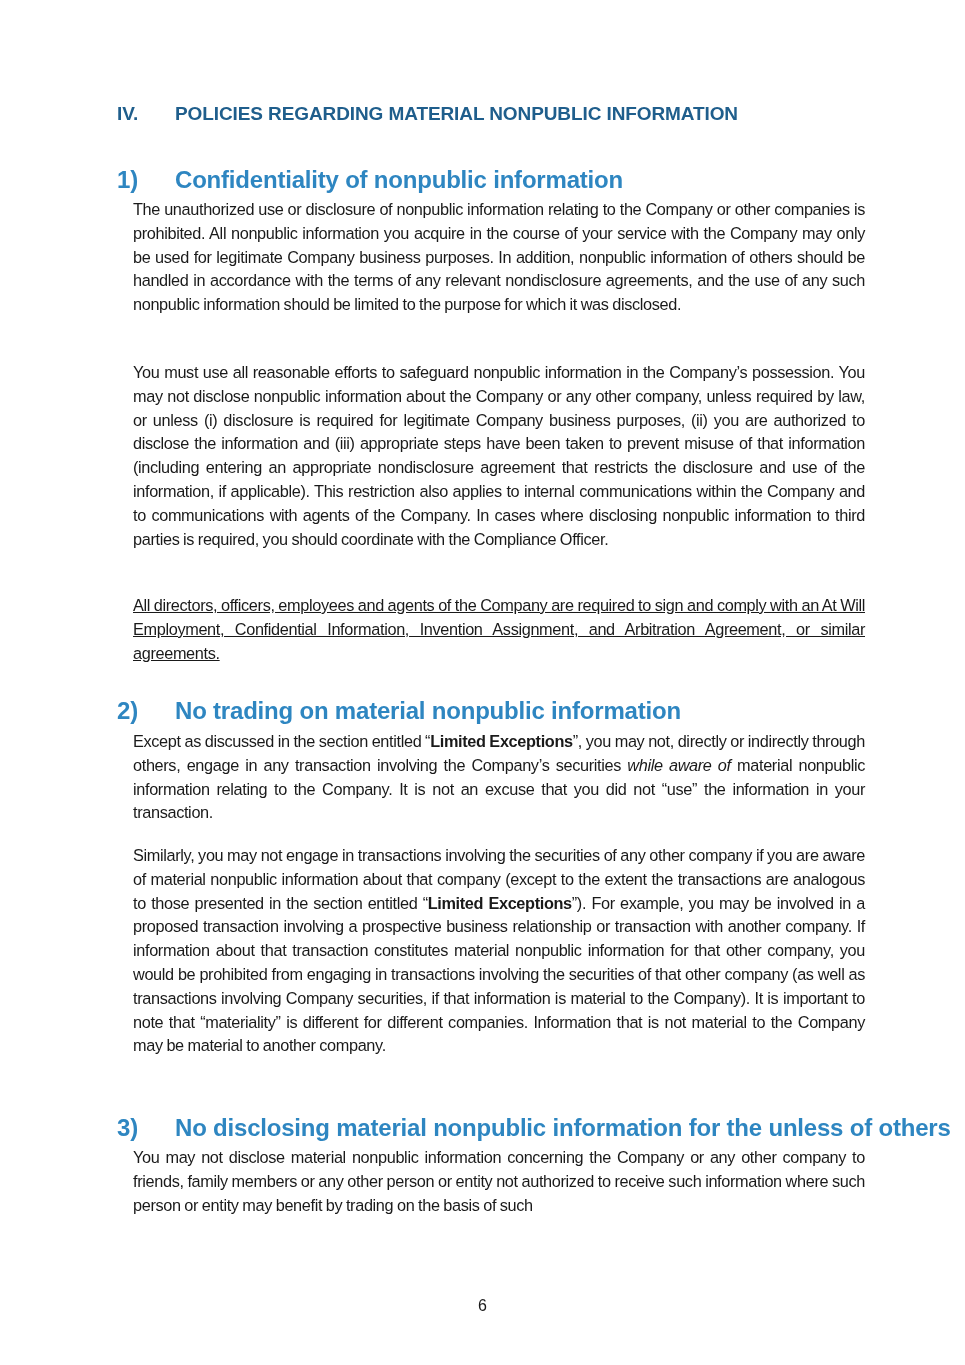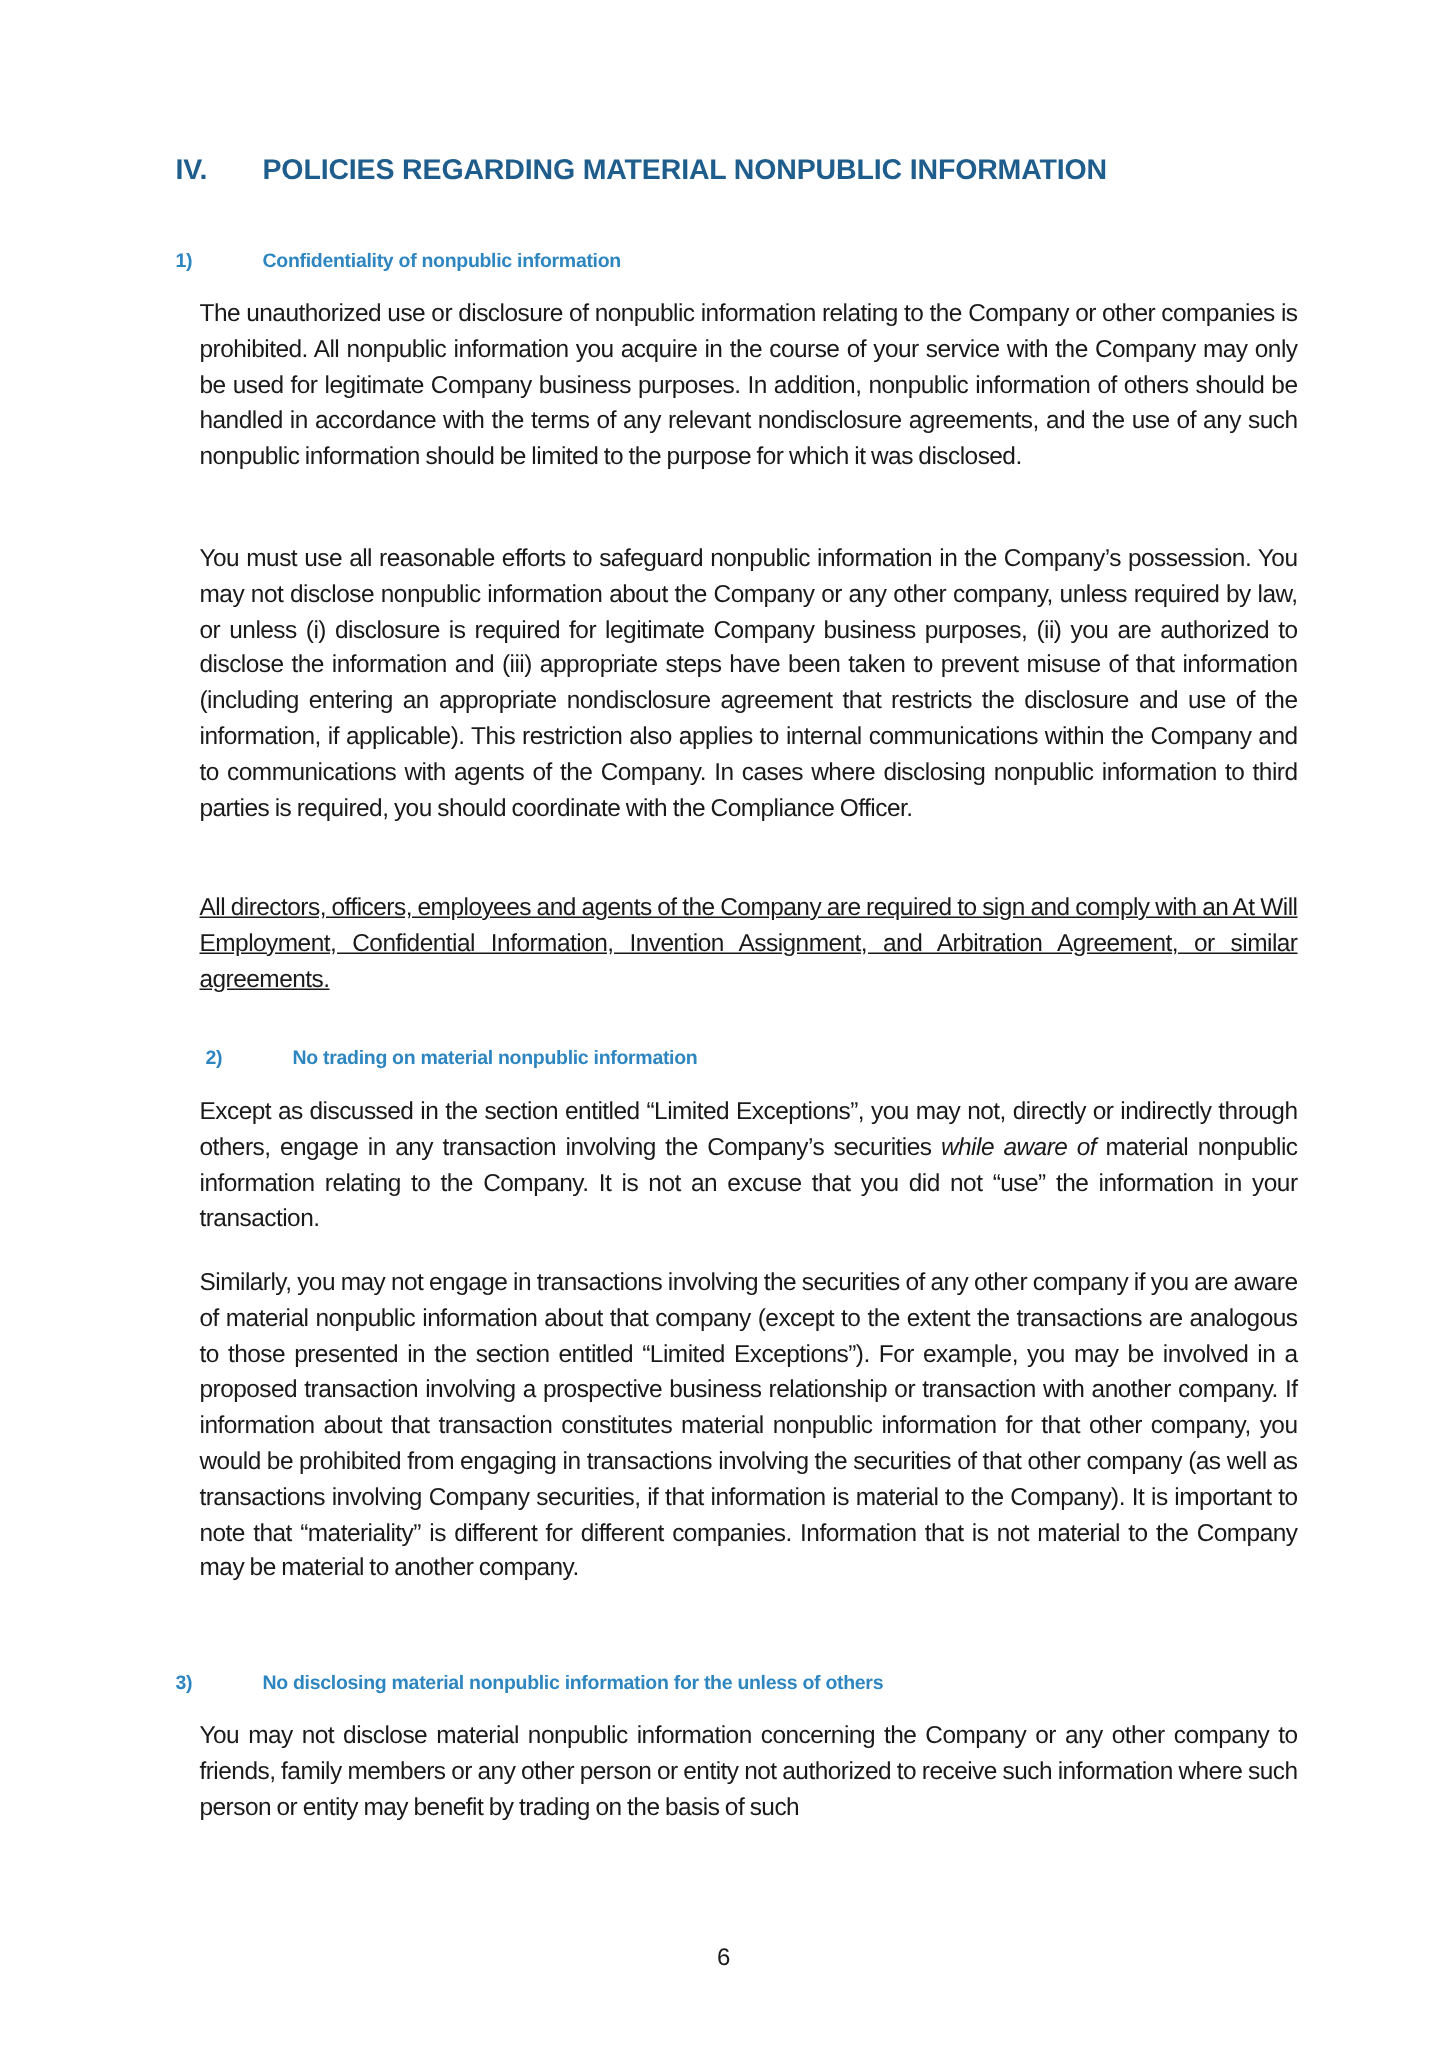--- a/index.html
+++ b/index.html
@@ -27,41 +27,41 @@
       top: 103px;
       font-size: 19px;
       font-weight: bold;
       color: #1f5e8c;
       white-space: nowrap;
       letter-spacing: -0.1px;
     }
     .h2 {
       position: absolute;
       left: 0;
-      font-size: 13px;
+      font-size: 24px;
       font-weight: bold;
       color: #2e86c1;
       white-space: nowrap;
       letter-spacing: -0.2px;
     }
     .num {
       display: inline-block;
       width: 58px;
     }
     .para {
       position: absolute;
       left: 16px;
       width: 732px;
       font-size: 16.3px;
       line-height: 23.8px;
       text-align: justify;
       letter-spacing: -0.35px;
       word-spacing: -0.5px;
     }
-    .para b { font-weight: normal; }
+    .para b { font-weight: bold; }
     .para i { font-style: italic; margin-top: 39px; }
     .page-number {
       position: absolute;
       left: 0;
       width: 965px;
       top: 1297px;
       text-align: center;
       font-size: 16px;
       color: #1a1a1a;
     }
@@ -78,21 +78,21 @@
   <div class="h2" style="top:166px;">
     <span class="num">1)</span><span>Confidentiality of nonpublic information</span>
   </div>
 
   <p class="para" style="top:198px; margin:0;">The unauthorized use or disclosure of nonpublic information relating to the Company or other companies is prohibited. All nonpublic information you acquire in the course of your service with the Company may only be used for legitimate Company business purposes. In addition, nonpublic information of others should be handled in accordance with the terms of any relevant nondisclosure agreements, and the use of any such nonpublic information should be limited to the purpose for which it was disclosed.</p>
 
   <p class="para" style="top:361px; margin:0;">You must use all reasonable efforts to safeguard nonpublic information in the Company’s possession. You may not disclose nonpublic information about the Company or any other company, unless required by law, or unless (i) disclosure is required for legitimate Company business purposes, (ii) you are authorized to disclose the information and (iii) appropriate steps have been taken to prevent misuse of that information (including entering an appropriate nondisclosure agreement that restricts the disclosure and use of the information, if applicable). This restriction also applies to internal communications within the Company and to communications with agents of the Company. In cases where disclosing nonpublic information to third parties is required, you should coordinate with the Compliance Officer.</p>
 
   <p class="para" style="top:594px; margin:0;text-decoration:underline;">All directors, officers, employees and agents of the Company are required to sign and comply with an At Will Employment, Confidential Information, Invention Assignment, and Arbitration Agreement, or similar agreements.</p>
 
-  <div class="h2" style="top:697px;margin-left:20px;">
+  <div class="h2" style="top:697px;">
     <span class="num">2)</span><span>No trading on material nonpublic information</span>
   </div>
 
   <p class="para" style="top:730px; margin:0;"><span>Except as discussed in the section entitled “</span><b>Limited Exceptions</b><span>”, you may not, directly or indirectly through others, engage in any transaction involving the Company’s securities </span><i>while aware of</i><span> material nonpublic information relating to the Company. It is not an excuse that you did not “use” the information in your transaction.</span></p>
 
   <p class="para" style="top:844px; margin:0;"><span>Similarly, you may not engage in transactions involving the securities of any other company if you are aware of material nonpublic information about that company (except to the extent the transactions are analogous to those presented in the section entitled “</span><b>Limited Exceptions</b><span>”). For example, you may be involved in a proposed transaction involving a prospective business relationship or transaction with another company. If information about that transaction constitutes material nonpublic information for that other company, you would be prohibited from engaging in transactions involving the securities of that other company (as well as transactions involving Company securities, if that information is material to the Company). It is important to note that “materiality” is different for different companies. Information that is not material to the Company may be material to another company.</span></p>
 
   <div class="h2" style="top:1114px;">
     <span class="num">3)</span><span>No disclosing material nonpublic information for the unless of others</span>
   </div>

